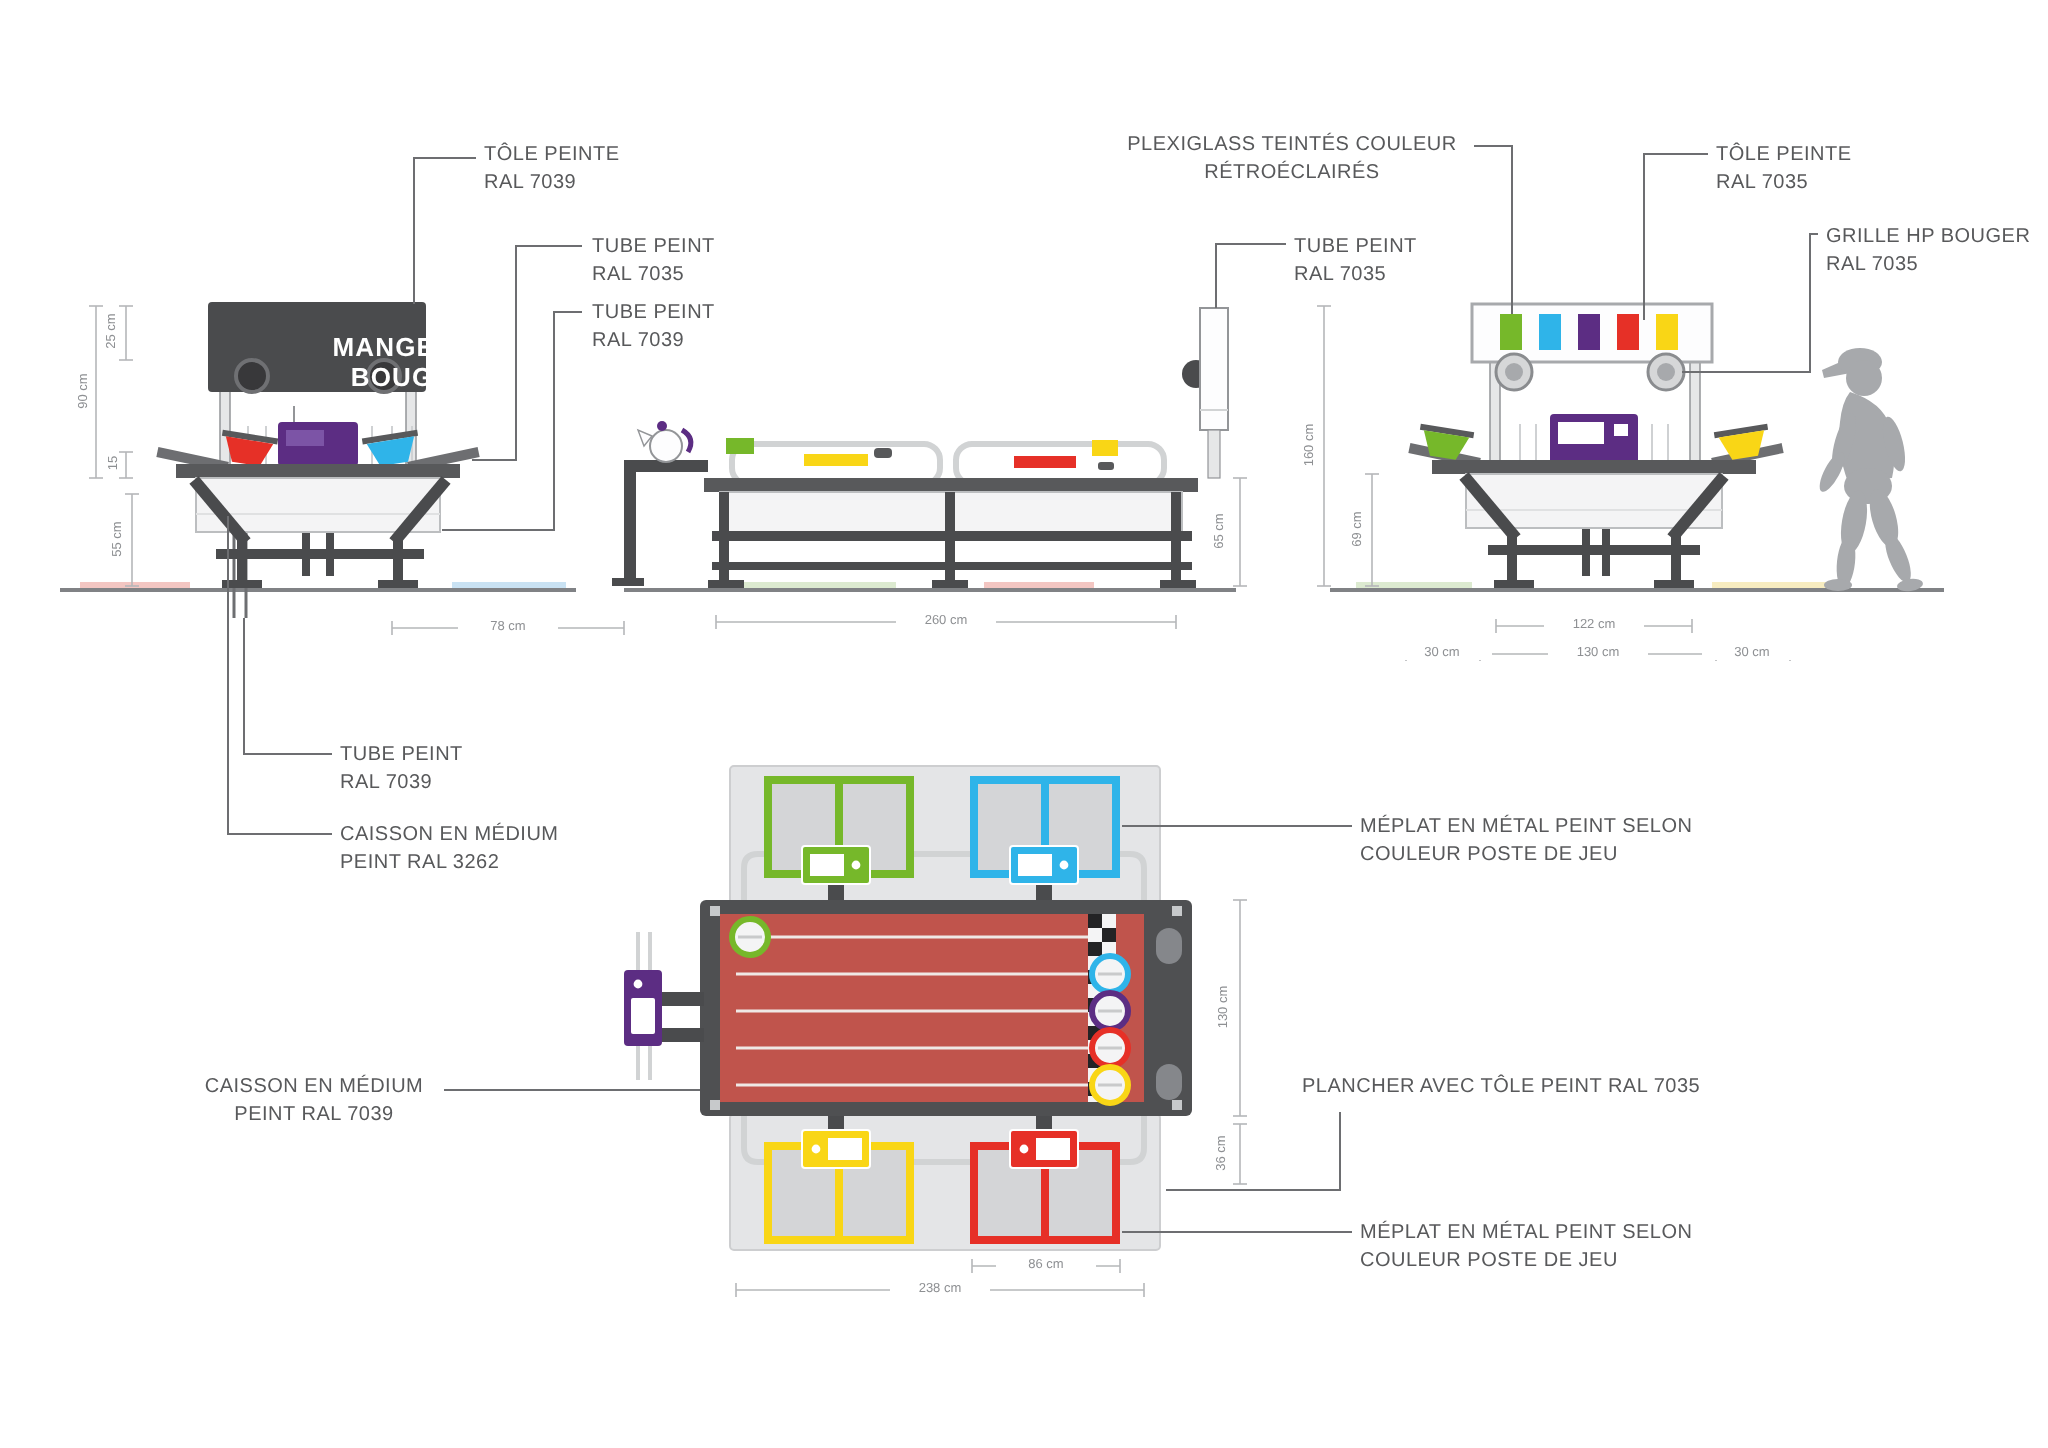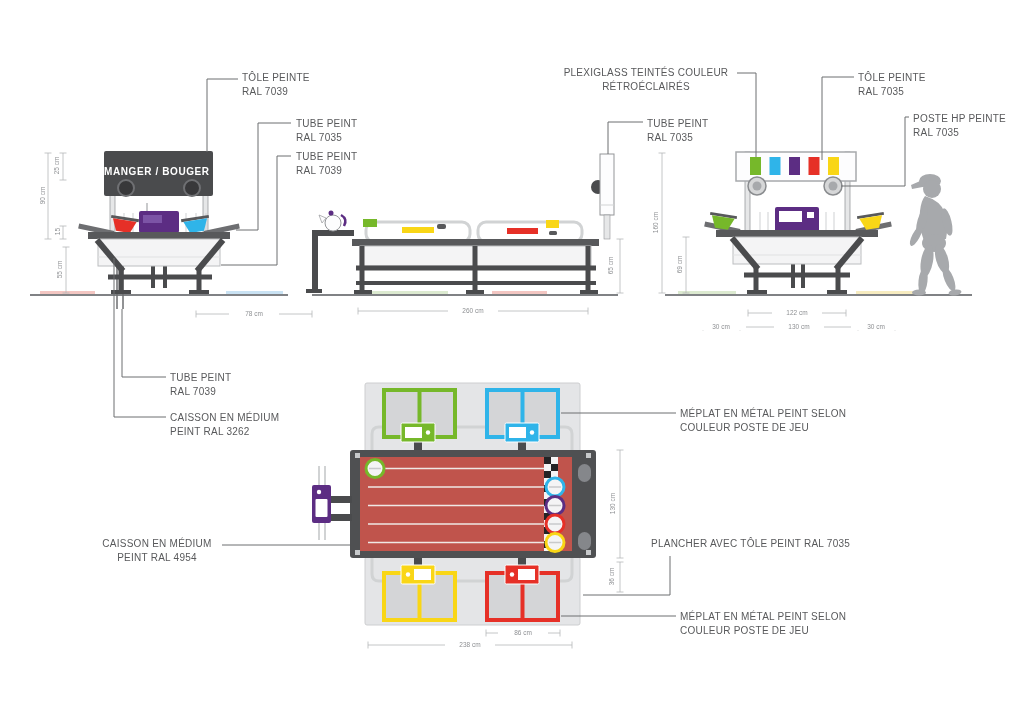--- a/index.html
+++ b/index.html
@@ -12,22 +12,22 @@
 body{margin:0;background:#fff}
 #canvas{position:relative;width:1024px;height:724px;background:#fff;
   font-family:"Liberation Sans","DejaVu Sans",sans-serif;overflow:hidden}
 #drawing{position:absolute;left:0;top:0}
 .callout{position:absolute;font-size:10px;line-height:1.4;color:var(--ink);
   letter-spacing:.25px;white-space:nowrap}
 .callout.r{text-align:center}
 .dim{position:absolute;font-size:6.5px;color:var(--dim);white-space:nowrap;text-align:center}
 .dim.bg{background:#fff;padding:0 2px}
 .dim.rot{transform:rotate(-90deg)}
-.sign-label{position:absolute;left:104px;top:166px;width:132px;text-align:left;
-  color:#fff;font-size:10px;font-weight:bold;letter-spacing:.6px}
+.sign-label{position:absolute;left:104px;top:166px;width:132px;text-align:right;
+  color:#fff;font-size:13px;font-weight:bold;letter-spacing:.6px}
 </style>
 </head>
 <body>
 
 <div id="canvas">
 
 <svg id="drawing" width="1024" height="724" viewBox="0 0 1024 724">
   <defs>
     <pattern id="checker" x="544" y="457" width="14" height="14" patternUnits="userSpaceOnUse">
       <rect width="14" height="14" fill="#f4f4f5"></rect>
@@ -370,34 +370,34 @@
 </div>
 <div class="callout r" style="left:560px;top:66px;width:172px">
   <div>PLEXIGLASS TEINTÉS COULEUR</div>
   <div>RÉTROÉCLAIRÉS</div>
 </div>
 <div class="callout" style="left:858px;top:71px">
   <div>TÔLE PEINTE</div>
   <div>RAL 7035</div>
 </div>
 <div class="callout" style="left:913px;top:112px">
-  <div>POSTE HP PEINTE</div>
+  <div>GRILLE HP BOUGER</div>
   <div>RAL 7035</div>
 </div>
 <div class="callout" style="left:170px;top:371px">
   <div>TUBE PEINT</div>
   <div>RAL 7039</div>
 </div>
 <div class="callout" style="left:170px;top:411px">
   <div>CAISSON EN MÉDIUM</div>
   <div>PEINT RAL 3262</div>
 </div>
 <div class="callout r" style="left:96px;top:537px;width:122px">
   <div>CAISSON EN MÉDIUM</div>
-  <div>PEINT RAL 4954</div>
+  <div>PEINT RAL 7039</div>
 </div>
 <div class="callout" style="left:680px;top:407px">
   <div>MÉPLAT EN MÉTAL PEINT SELON</div>
   <div>COULEUR POSTE DE JEU</div>
 </div>
 <div class="callout" style="left:651px;top:537px">
   <div>PLANCHER AVEC TÔLE PEINT RAL 7035</div>
 </div>
 <div class="callout" style="left:680px;top:610px">
   <div>MÉPLAT EN MÉTAL PEINT SELON</div>

